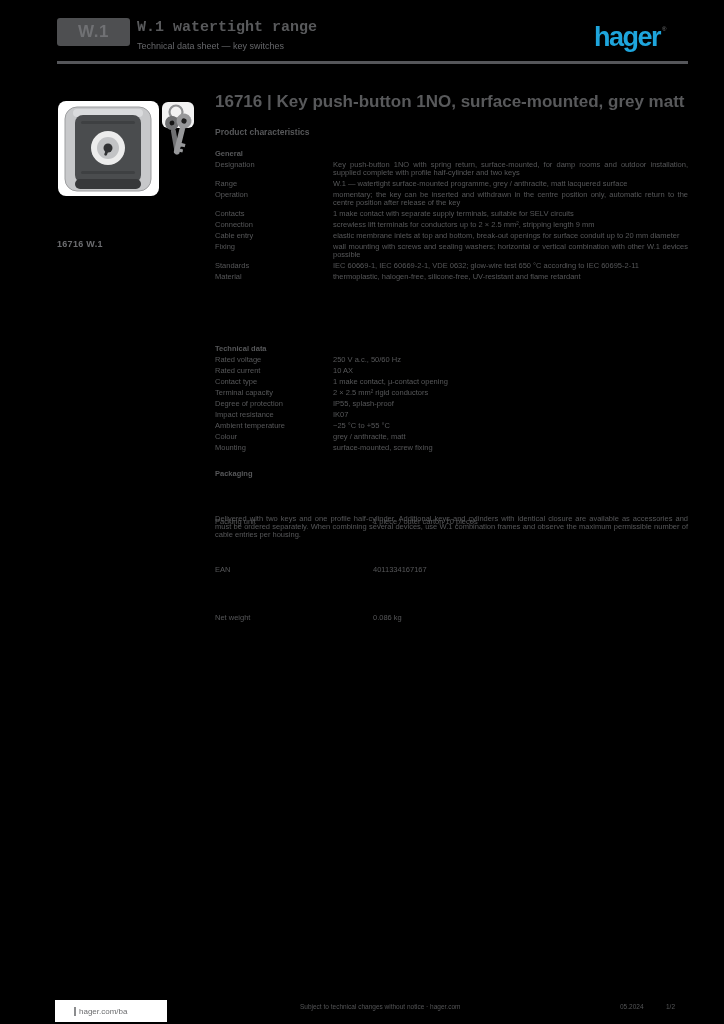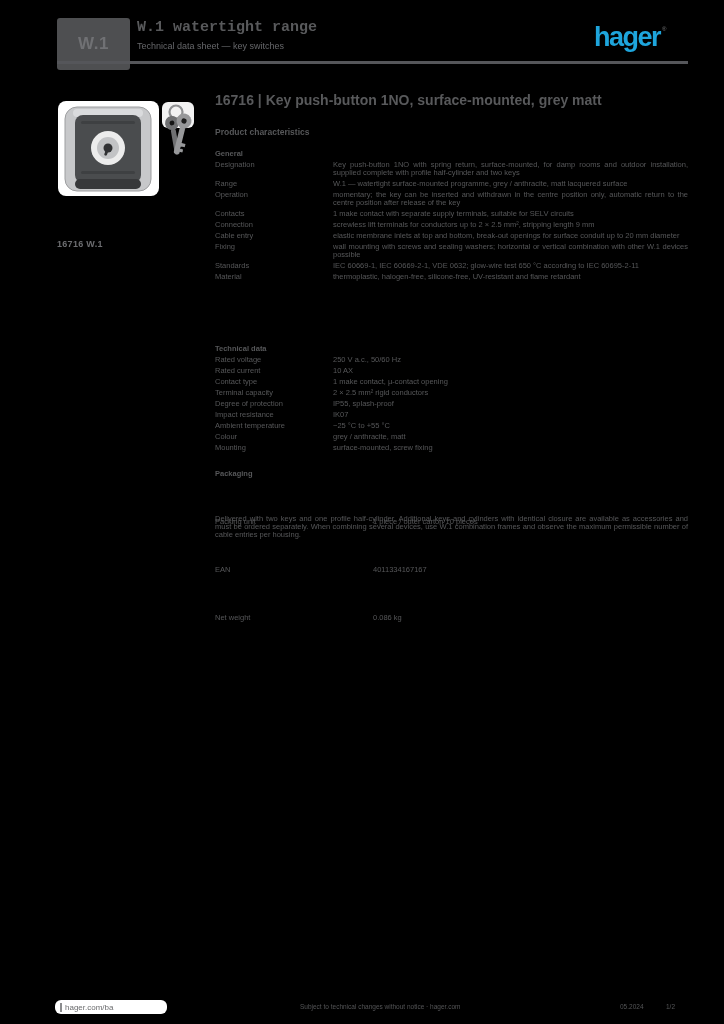--- a/index.html
+++ b/index.html
@@ -4,57 +4,57 @@
 <style>
   html,body{margin:0;padding:0;}
   body{
     width:724px;height:1024px;background:#000;
     font-family:"Liberation Sans", sans-serif;color:#58595b;
     position:relative;overflow:hidden;
   }
   .abs{position:absolute;}
   
   .family-badge{
-    left:57px;top:18px;width:73px;height:52px;background:#4e4f51;border-radius:3px;
+    left:57px;top:18px;width:73px;height:28px;background:#4e4f51;border-radius:3px;
     display:flex;align-items:center;justify-content:center;
     color:#707174;font-weight:bold;font-size:17px;letter-spacing:.5px;
   }
   .hdr-title{left:137px;top:19px;font-size:15px;font-weight:bold;color:#58595b;white-space:nowrap;font-family:Liberation Mono, monospace;}
   .hdr-subtitle{left:137px;top:41px;font-size:9px;color:#66676a;white-space:nowrap;}
   .brand{left:594px;top:24px;display:flex;align-items:flex-start;}
   .brand-word{font-size:27px;font-weight:bold;color:#1ea5dc;letter-spacing:-1.5px;line-height:26px;}
   .brand-reg{font-size:6px;color:#7a7b7d;margin-left:2px;margin-top:2px;}
   .hdr-rule{left:57px;top:61px;width:631px;height:3px;background:#55565a;}
   
   .photo-wrap{left:57px;top:98px;width:150px;height:102px;}
   .photo-white{position:absolute;left:1px;top:3px;width:101px;height:95px;background:#ffffff;border-radius:8px;}
   .photo-switch{position:absolute;left:6px;top:7px;}
   .photo-keys{position:absolute;left:101px;top:3px;}
   .photo-caption{left:57px;top:239px;font-size:9px;font-weight:bold;color:#6c6d70;letter-spacing:.3px;}
   
   .col{left:215px;top:92px;width:473px;}
-  .main-title{position:absolute;left:0;top:0;font-size:14px;font-weight:bold;color:#58595b;white-space:nowrap;}
+  .main-title{position:absolute;left:0;top:0;font-size:17px;font-weight:bold;color:#58595b;white-space:nowrap;}
   .sec-heading{position:absolute;left:0;font-size:8.5px;font-weight:bold;color:#565759;text-align:center;}
   .sec1{top:35px;}
   .grid{position:absolute;left:0;width:473px;display:grid;grid-template-columns:118px 355px;column-gap:0;row-gap:3px;
         font-size:7.5px;line-height:8px;color:#565759;}
   .grid .lbl{padding-right:6px;}
   .grid .val{text-align:justify;}
   .subhead{font-size:7.5px;line-height:8px;font-weight:bold;color:#565759;}
   .block1{top:58px;}
   .block2{top:253px;}
   .block3{top:378px;gap:40px;}
   .notes{position:absolute;left:0;top:421px;width:473px;}
   .notes-head{font-size:8px;font-weight:bold;color:#565759;margin-bottom:5px;}
   .notes-scope{display:flex;justify-content:space-between;align-items:flex-start;font-size:7.5px;line-height:8px;}
   .notes-sup{font-size:5.5px;line-height:6px;}
   .notes-body{margin-top:2px;font-size:7.5px;line-height:8px;text-align:justify;color:#565759;}
   
-  .url-box{left:55px;top:1000px;width:112px;height:14px;background:#ffffff;border-radius:6px;
-           display:flex;align-items:center;padding-left:5px;box-sizing:border-box;}
+  .url-box{left:55px;top:1000px;width:112px;height:22px;background:#ffffff;border-radius:0;
+           display:flex;align-items:center;padding-left:19px;box-sizing:border-box;}
   .url-tick{width:2px;height:9px;background:#8b8c8e;margin-right:3px;}
   .url-text{font-size:8px;color:#6b6c6e;}
   .footer-disclaimer{left:300px;top:1003px;font-size:6.5px;color:#545557;white-space:nowrap;}
   .footer-date{left:620px;top:1003px;font-size:6.5px;color:#545557;}
   .footer-page{left:666px;top:1003px;font-size:6.5px;color:#545557;}
 </style>
 </head>
 <body>
 
 <div class="abs family-badge">W.1</div>

